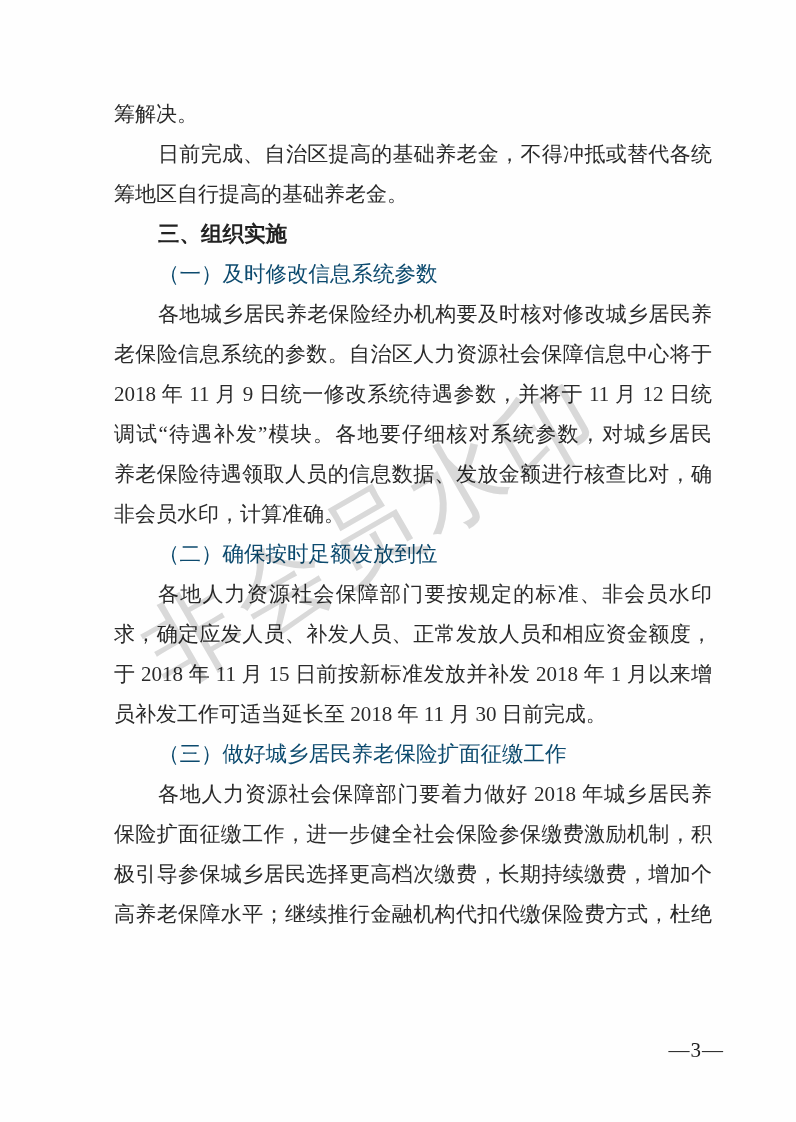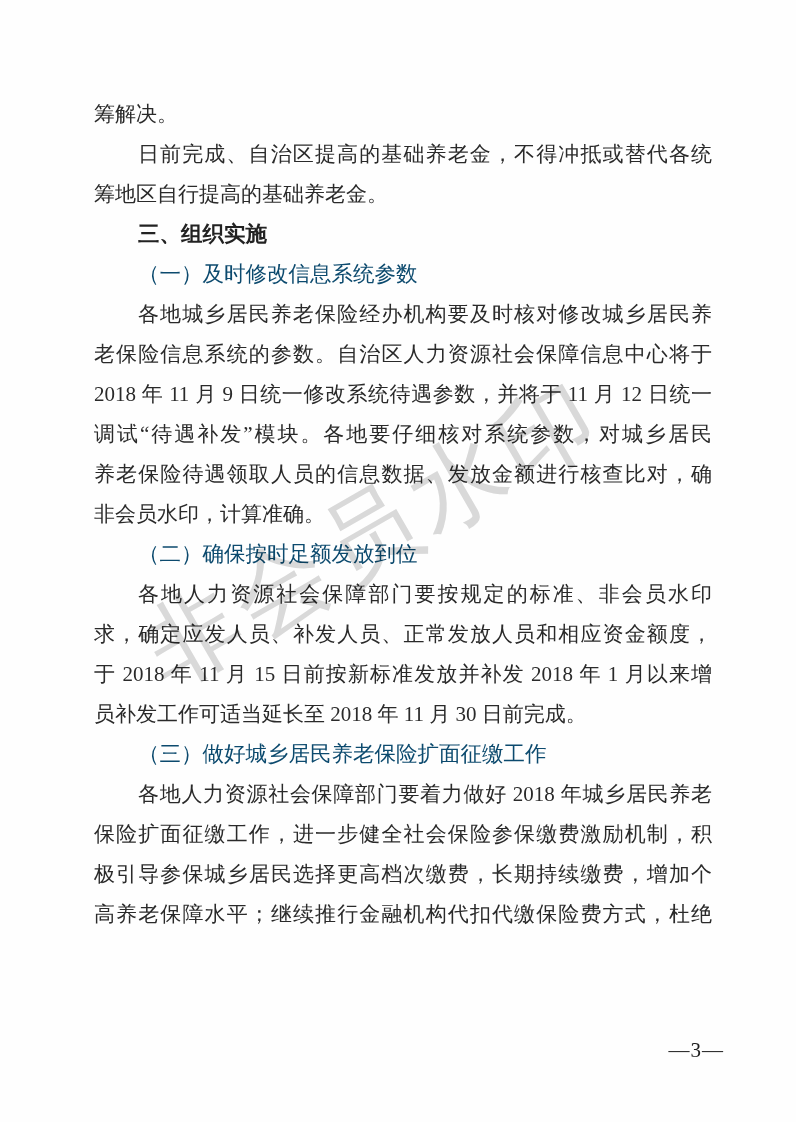--- a/index.html
+++ b/index.html
@@ -22,20 +22,21 @@
     width: 618px;
     z-index: 1;
   }
   .line {
     height: 40px;
     line-height: 40px;
     font-size: 21px;
     color: #2a2a2a;
     overflow: hidden;
     white-space: normal;
+    margin-left: 20px;
   }
   .line.indent {
     padding-left: 44px;
   }
   .line.justify {
     text-align: justify;
     text-align-last: justify;
     text-justify: inter-character;
   }
   .line.heading-bold {

